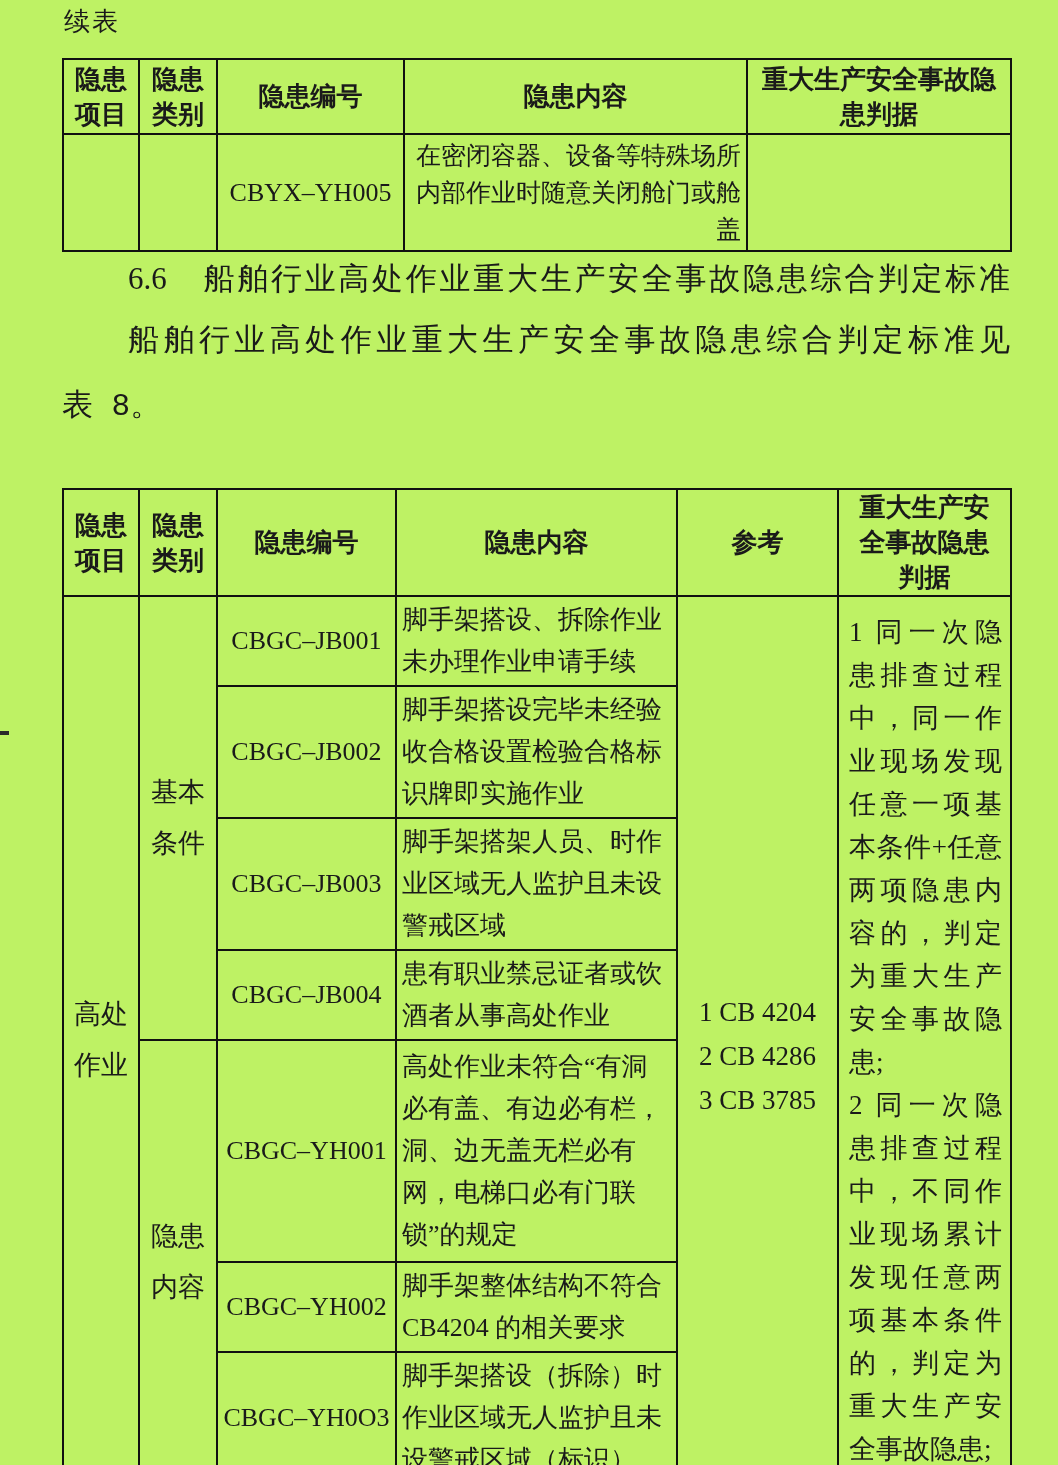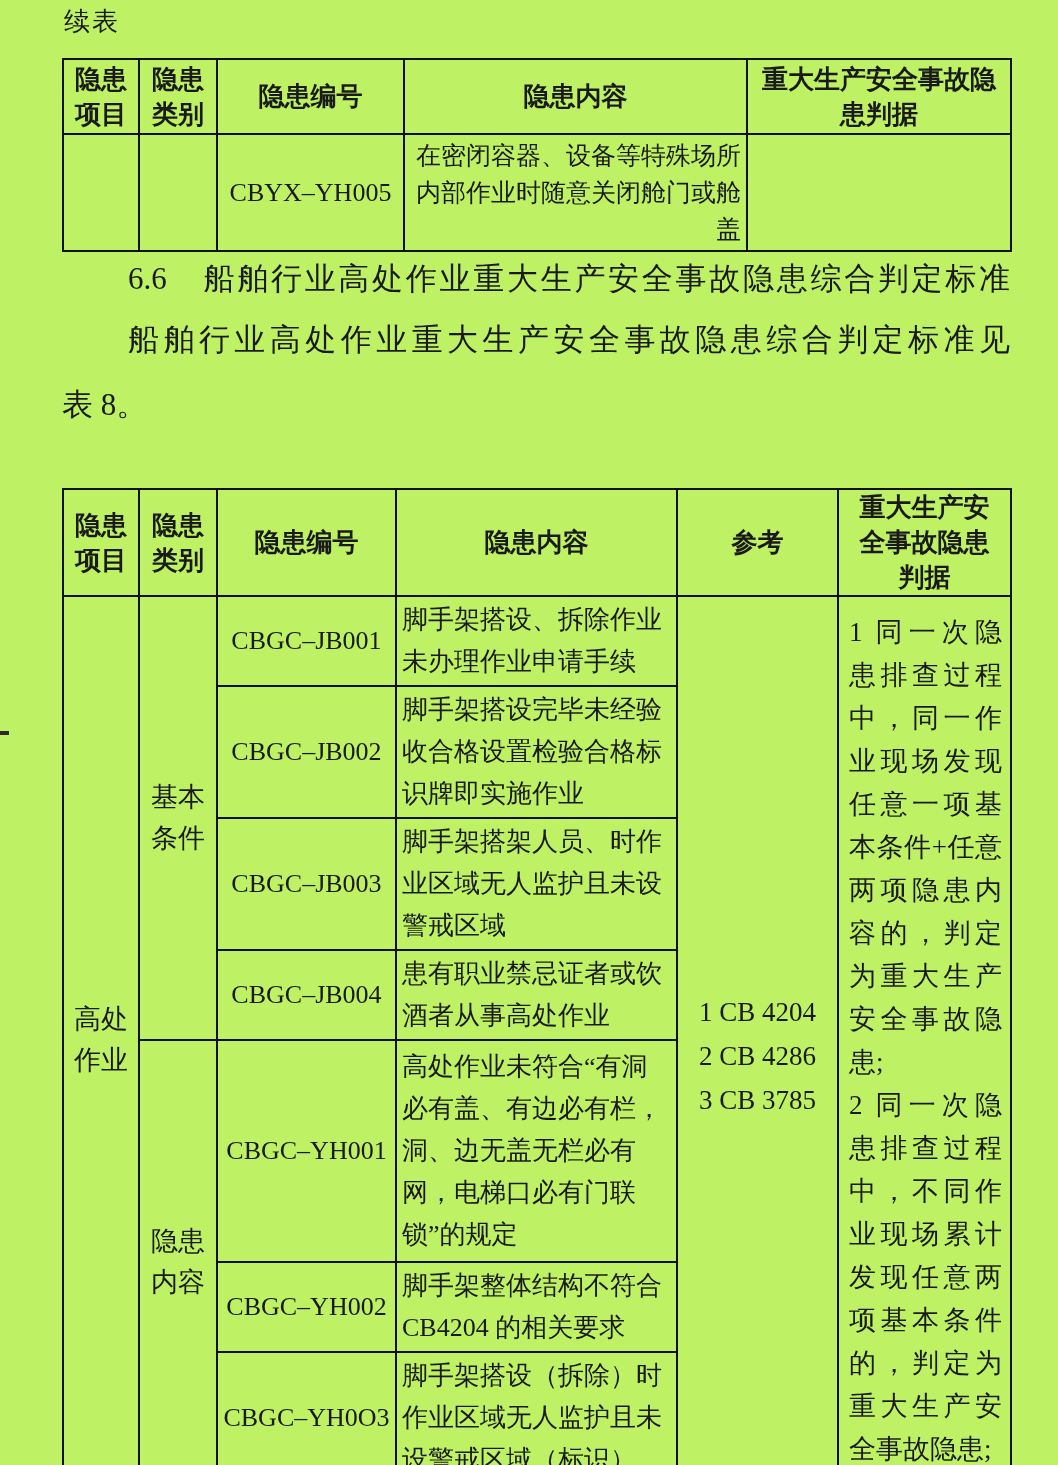--- a/index.html
+++ b/index.html
@@ -26,42 +26,42 @@
   }
   .t td{font-size:26px;vertical-align:middle;}
 
   .t1{top:58px;width:948px;}
   .t1 td.content{font-size:25px;line-height:37px;text-align:right;padding:2px 5px;}
   .t1 td.code{text-align:center;}
 
   .t8{top:488px;width:948px;}
   .t8 td.code{text-align:center;font-size:26px;}
   .t8 td.content{font-size:26px;line-height:42px;text-align:left;padding:2px 5px;vertical-align:middle;}
-  .t8 td.cat,.t8 td.item{text-align:center;font-size:27px;line-height:41px;padding:0 10px;}
+  .t8 td.cat,.t8 td.item{text-align:center;font-size:27px;line-height:51px;padding:0 10px;}
   .t8 th.narrowhead{padding:0 16px;}
   .t8 td.ref{text-align:center;}
   .t8 td.ref .refblock{display:inline-block;text-align:left;font-size:27px;line-height:44px;margin-top:32px;}
   .t8 td.criteria{vertical-align:top;padding:14px 8px 0 10px;}
   .t8 td.criteria p{
     margin:0;font-size:27px;line-height:43px;
     text-align:justify;text-justify:inter-character;text-align-last:left;
   }
 
   
   .justline{
     position:absolute;left:128px;width:882px;
     font-size:31px;line-height:36px;
     text-align:justify;text-justify:inter-character;text-align-last:justify;
     white-space:nowrap;
   }
   .justline span{white-space:normal;}
   .heading66{top:261px;}
   .heading66 .no{margin-right:34px;}
   .para-l1{top:322px;}
-  .para-l2{position:absolute;left:62px;top:384px;font-size:31px;}
+  .para-l2{position:absolute;left:62px;top:384px;font-size:31px;font-family:Liberation Mono, monospace;}
 
   .caption{
     position:absolute;left:62px;top:437px;width:948px;
     text-align:center;font-size:31px;letter-spacing:2px;
   }
   .caption .lbl{margin-right:26px;}
 
   .artifact{position:absolute;left:0;top:731px;width:9px;height:4px;background:#2a2a2a;}
 </style>
 </head>

